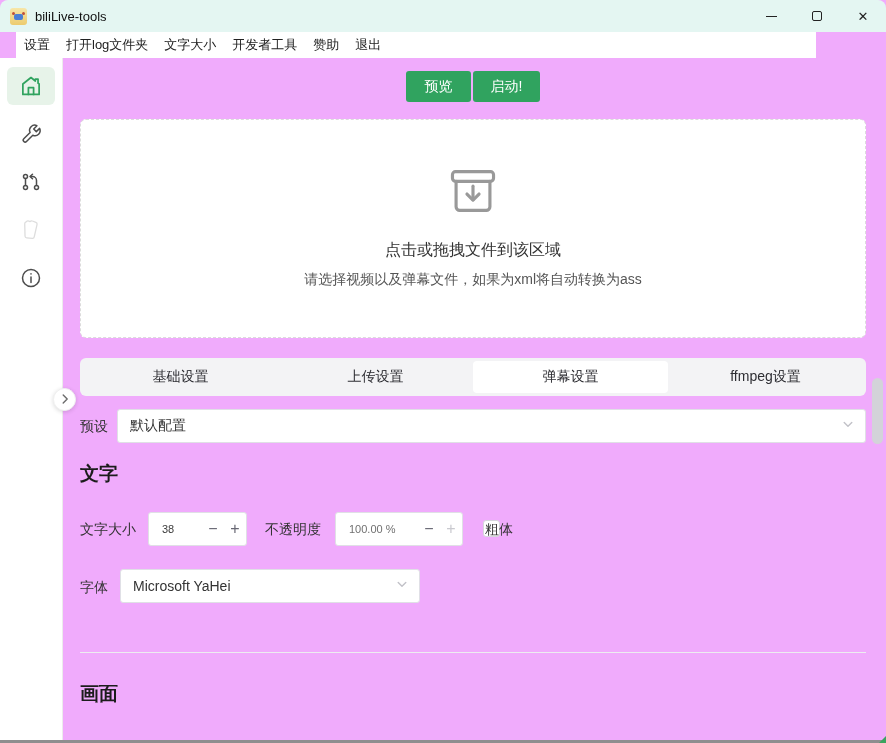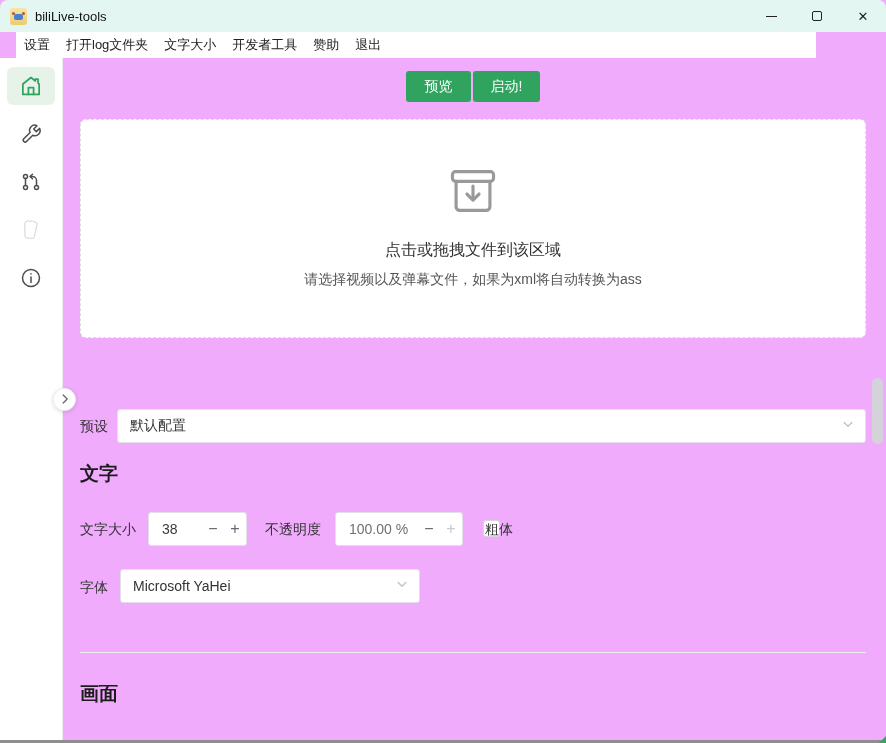--- a/index.html
+++ b/index.html
@@ -82,21 +82,21 @@
 
   .field-label{position:absolute;height:34px;line-height:34px;font-size:14px;color:#333;}
   #label-fontsize{left:80px;top:512px;text-align:right;}
   #label-opacity{left:265px;top:512px;}
   #label-bold{left:485px;top:512px;cursor:pointer;}
   #label-font{left:80px;top:570px;}
 
   .num-input{position:absolute;top:512px;height:34px;border:1px solid var(--border-soft);border-radius:3px;background:#fff;}
   #input-fontsize{left:148px;width:99px;}
   #input-opacity{left:335px;width:128px;}
-  .num-value{position:absolute;left:13px;top:0;height:32px;line-height:32px;font-size:14px;}
+  .num-value{position:absolute;left:13px;top:0;height:32px;line-height:32px;font-size:11px;}
   #input-fontsize .num-value{color:#3a3a3a;}
   #input-opacity .num-value{color:#707070;}
   .stepper{position:absolute;top:0;width:22px;height:32px;display:flex;align-items:center;justify-content:center;
     font-size:16px;color:#676773;cursor:pointer;}
   .stepper.minus{right:22px;}
   .stepper.plus{right:0;}
   .stepper.disabled{color:#c9c9cf;cursor:default;}
 
   #checkbox-bold{position:absolute;left:483px;top:520px;width:17px;height:17px;border:1px solid #d6d6dc;border-radius:3px;
     background:#fff;cursor:pointer;}
@@ -207,20 +207,26 @@
         <rect x="7" y="8" width="34" height="8" rx="2.5"></rect>
         <path d="M10 16 V37 a3 3 0 0 0 3 3 H35 a3 3 0 0 0 3-3 V16"></path>
         <path d="M24 20 V31"></path>
         <path d="M19 26.5 L24 31.5 L29 26.5"></path>
       </svg>
     </span>
     <div class="up-main">点击或拖拽文件到该区域</div>
     <div class="up-sub">请选择视频以及弹幕文件，如果为xml将自动转换为ass</div>
   </div>
 
+  <div id="tabs">
+    <div class="tab">基础设置</div>
+    <div class="tab">上传设置</div>
+    <div class="tab active">弹幕设置</div>
+    <div class="tab">ffmpeg设置</div>
+  </div>
 
   <div id="preset-label" class="field-label">预设</div>
   <div class="select" id="preset-select">
     <span>默认配置</span>
     <span class="chev">
       <svg width="14" height="14" viewBox="0 0 14 14" fill="none" stroke="currentColor" stroke-width="1.4" stroke-linecap="round" stroke-linejoin="round">
         <path d="M3.2 5 L7 8.8 L10.8 5"></path>
       </svg>
     </span>
   </div>

